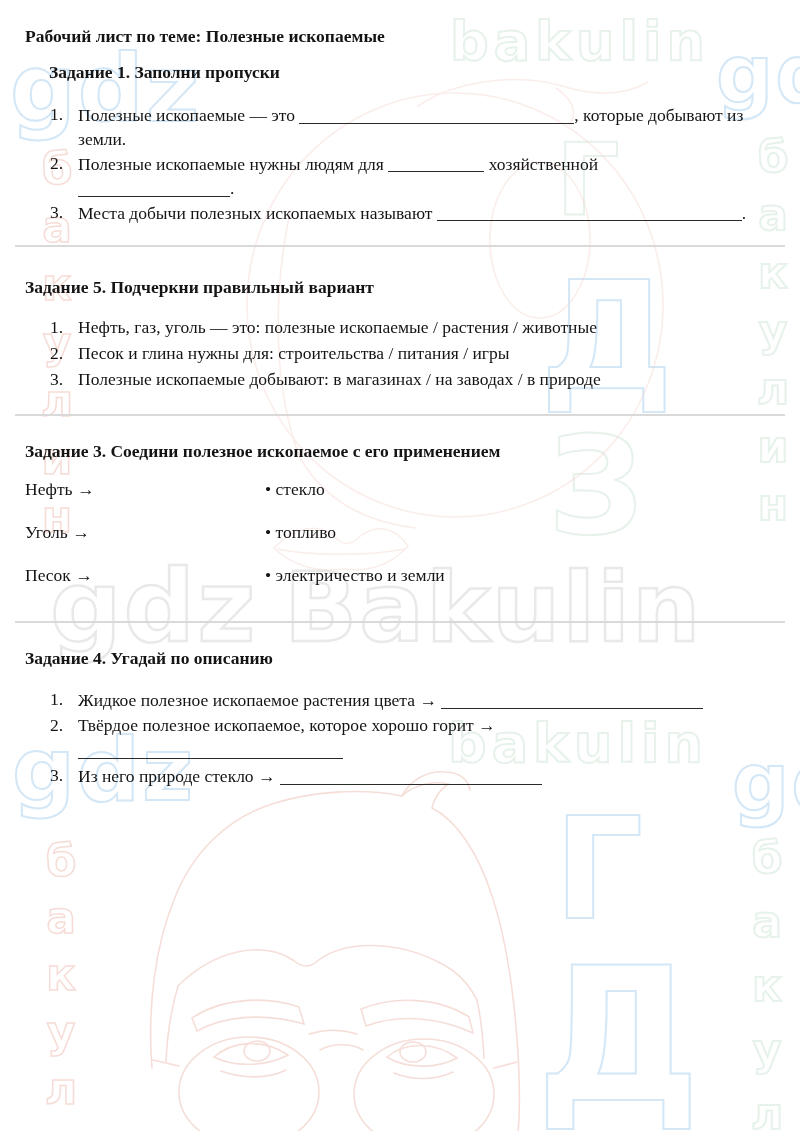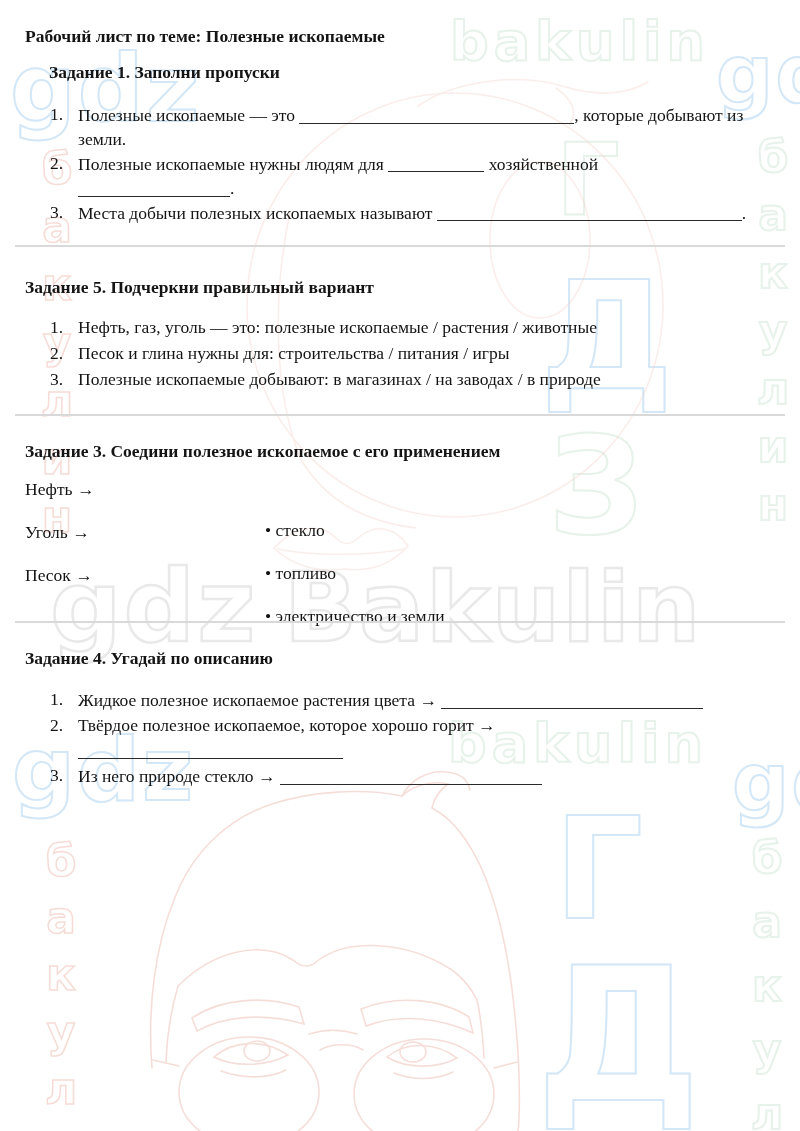--- a/index.html
+++ b/index.html
@@ -25,21 +25,21 @@
   .olist .li{position:relative;padding-left:28px;}
   .lh24 .li{line-height:24px;}
   .lh26 .li{line-height:26px;}
   .lh25 .li{line-height:25px;}
   .num{position:absolute;left:0;top:0;}
   .blank{display:inline-block;border-bottom:1.8px solid #2a2a2a;height:1em;
          vertical-align:baseline;transform:translateY(3px);}
   .opt{font-weight:normal;}
   .match{position:absolute;left:25px;width:740px;}
   .match .row{position:relative;height:43px;}
-  .match .right{position:absolute;left:240px;top:0;margin-top:41px;}
+  .match .right{position:absolute;left:240px;top:0;}
 </style>
 </head>
 <body>
 
 <div class="page">
 
   <div class="wm wm-blue" style="left:10px;top:36px;font-size:92px;">gdz</div>
   <div class="wm wm-mint" style="left:450px;top:10px;font-size:54px;letter-spacing:5px;">bakulin</div>
   <div class="wm wm-blue" style="left:716px;top:28px;font-size:80px;">gdz</div>
 

